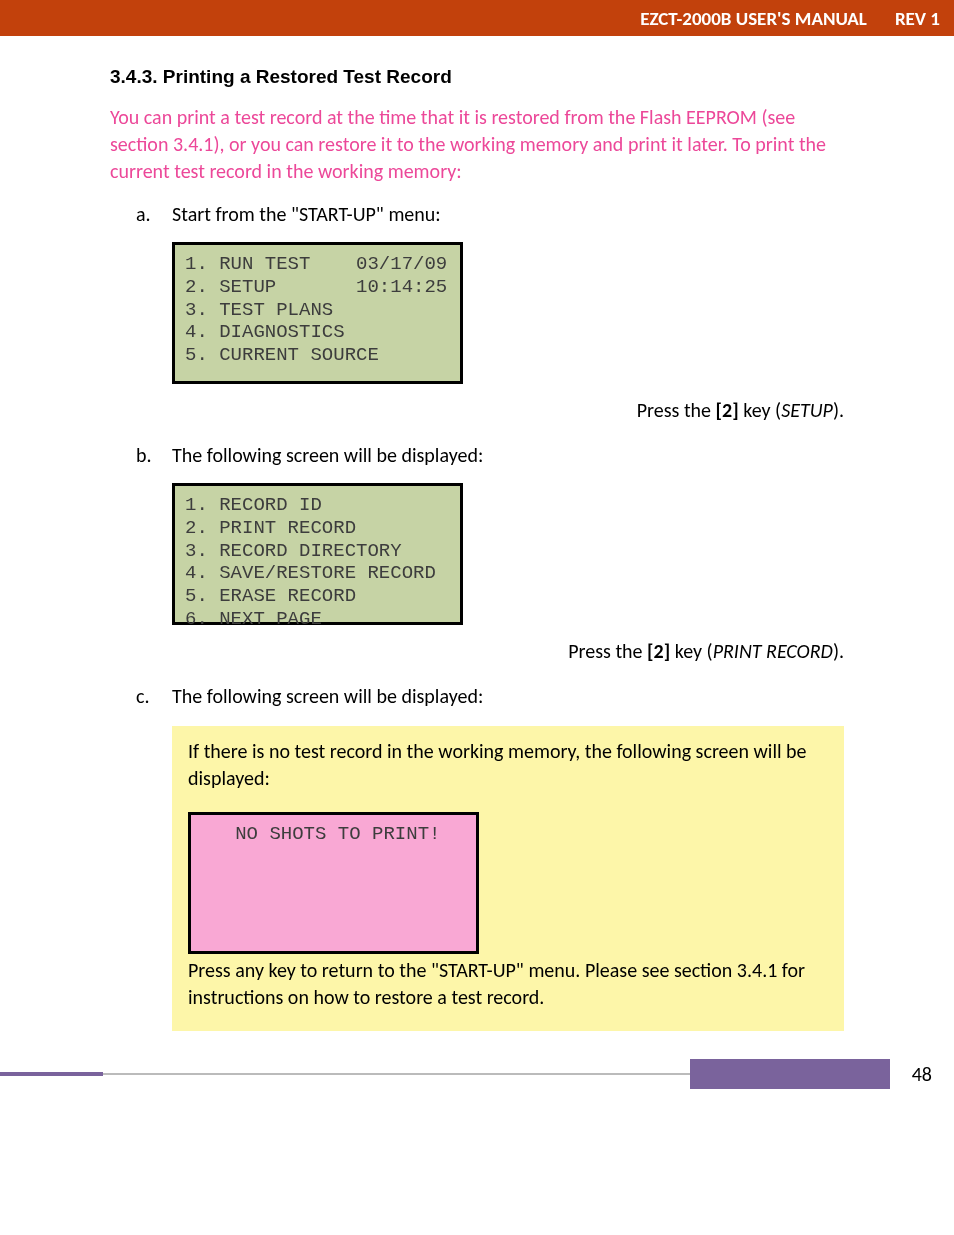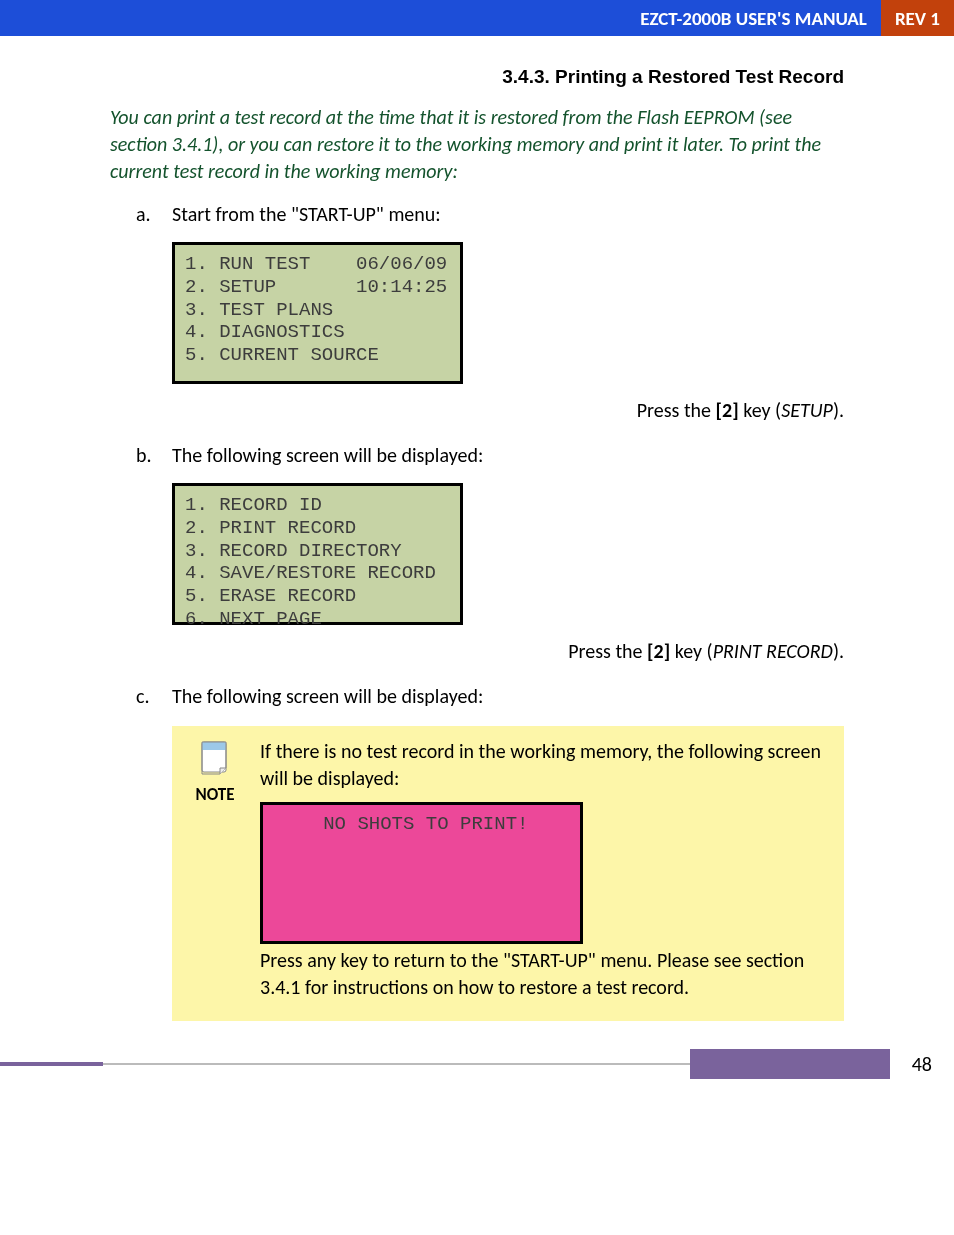--- a/index.html
+++ b/index.html
@@ -14,21 +14,21 @@
     background: #fff;
     position: relative;
     padding-bottom: 60px;
   }
   .header {
     display: flex;
     height: 36px;
     margin-bottom: 30px;
   }
   .header-purple {
-    background: #1d4ed8;
+    background: #c2410c;
     flex: 1;
     display: flex;
     align-items: center;
     justify-content: flex-end;
     color: #fff;
     font-weight: bold;
     font-size: 19px;
     padding-right: 14px;
   }
   .header-black {
@@ -41,28 +41,26 @@
     padding: 0 14px;
   }
   .content {
     padding: 0 110px;
   }
   .section-heading {
     font-family: Arial, sans-serif;
     font-weight: bold;
     font-size: 19px;
     margin-bottom: 16px;
-    text-align: right;
   }
   .body-text {
     font-size: 20px;
     line-height: 1.35;
-    color: #14532d;
+    color: #ec4899;
     margin-bottom: 16px;
-    font-style: italic;
   }
   .list-item {
     font-size: 20px;
     line-height: 1.35;
     margin-bottom: 14px;
     display: flex;
   }
   .list-marker {
     width: 36px;
     margin-left: 26px;
@@ -78,27 +76,27 @@
     line-height: 1.2;
     color: #3d3d3d;
     padding: 8px 10px;
     white-space: pre;
     width: 265px;
     height: 120px;
     margin: 0 0 14px 62px;
     letter-spacing: 0px;
   }
   .lcd-note {
-    background: #ec4899;
+    background: #f9a8d4;
     border: 3px solid #000;
     font-family: "Courier New", monospace;
     font-size: 19px;
     line-height: 1.2;
     color: #3d3d3d;
-    padding: 8px 26px;
+    padding: 8px 10px;
     white-space: pre;
     width: 265px;
     height: 120px;
     letter-spacing: 0px;
   }
   .after-lcd {
     font-size: 20px;
     margin: 0 0 20px 62px;
     text-align: right;
   }
@@ -176,21 +174,21 @@
       <span> </span>
       <span>Printing a Restored Test Record</span>
     </div>
 
     <div class="body-text">You can print a test record at the time that it is restored from the Flash EEPROM (see section 3.4.1), or you can restore it to the working memory and print it later. To print the current test record in the working memory:</div>
 
     <div class="list-item">
       <div class="list-marker">a.</div>
       <div class="list-body">Start from the "START-UP" menu:</div>
     </div>
-    <div class="lcd">1. RUN TEST    06/06/09
+    <div class="lcd">1. RUN TEST    03/17/09
 2. SETUP       10:14:25
 3. TEST PLANS
 4. DIAGNOSTICS
 5. CURRENT SOURCE</div>
     <div class="after-lcd">
       <span>Press the </span><span class="bold">[2]</span><span> key (</span><span class="italic">SETUP</span><span>).</span>
     </div>
 
     <div class="list-item">
       <div class="list-marker">b.</div>
@@ -205,33 +203,22 @@
     <div class="after-lcd">
       <span>Press the </span><span class="bold">[2]</span><span> key (</span><span class="italic">PRINT RECORD</span><span>).</span>
     </div>
 
     <div class="list-item">
       <div class="list-marker">c.</div>
       <div class="list-body">The following screen will be displayed:</div>
     </div>
 
     <div class="note-box">
-      <div class="note-left">
-        <div class="note-icon">
-          <svg width="38" height="38" viewBox="0 0 38 38">
-            <rect x="6" y="4" width="24" height="30" rx="2" fill="#fff" stroke="#888" stroke-width="1"></rect>
-            <rect x="6" y="4" width="24" height="8" fill="#9cc8e8"></rect>
-            <path d="M6 4 L30 4 L30 30 L24 36 L6 36 Z" fill="none" stroke="#888" stroke-width="1"></path>
-            <path d="M24 36 L24 30 L30 30" fill="#eee" stroke="#888" stroke-width="1"></path>
-          </svg>
-        </div>
-        <div class="note-label">NOTE</div>
-      </div>
       <div class="note-right">
-        <div style="margin-bottom:10px;">If there is no test record in the working memory, the following screen will be displayed:</div>
+        <div style="margin-bottom:20px;">If there is no test record in the working memory, the following screen will be displayed:</div>
         <div class="lcd-note">   NO SHOTS TO PRINT!</div>
         <div style="margin-top:3px;">Press any key to return to the "START-UP" menu. Please see section 3.4.1 for instructions on how to restore a test record.</div>
       </div>
     </div>
 
   </div>
 
   <div class="footer">
     <div class="footer-line-purple"></div>
     <div class="footer-line-gray"></div>

